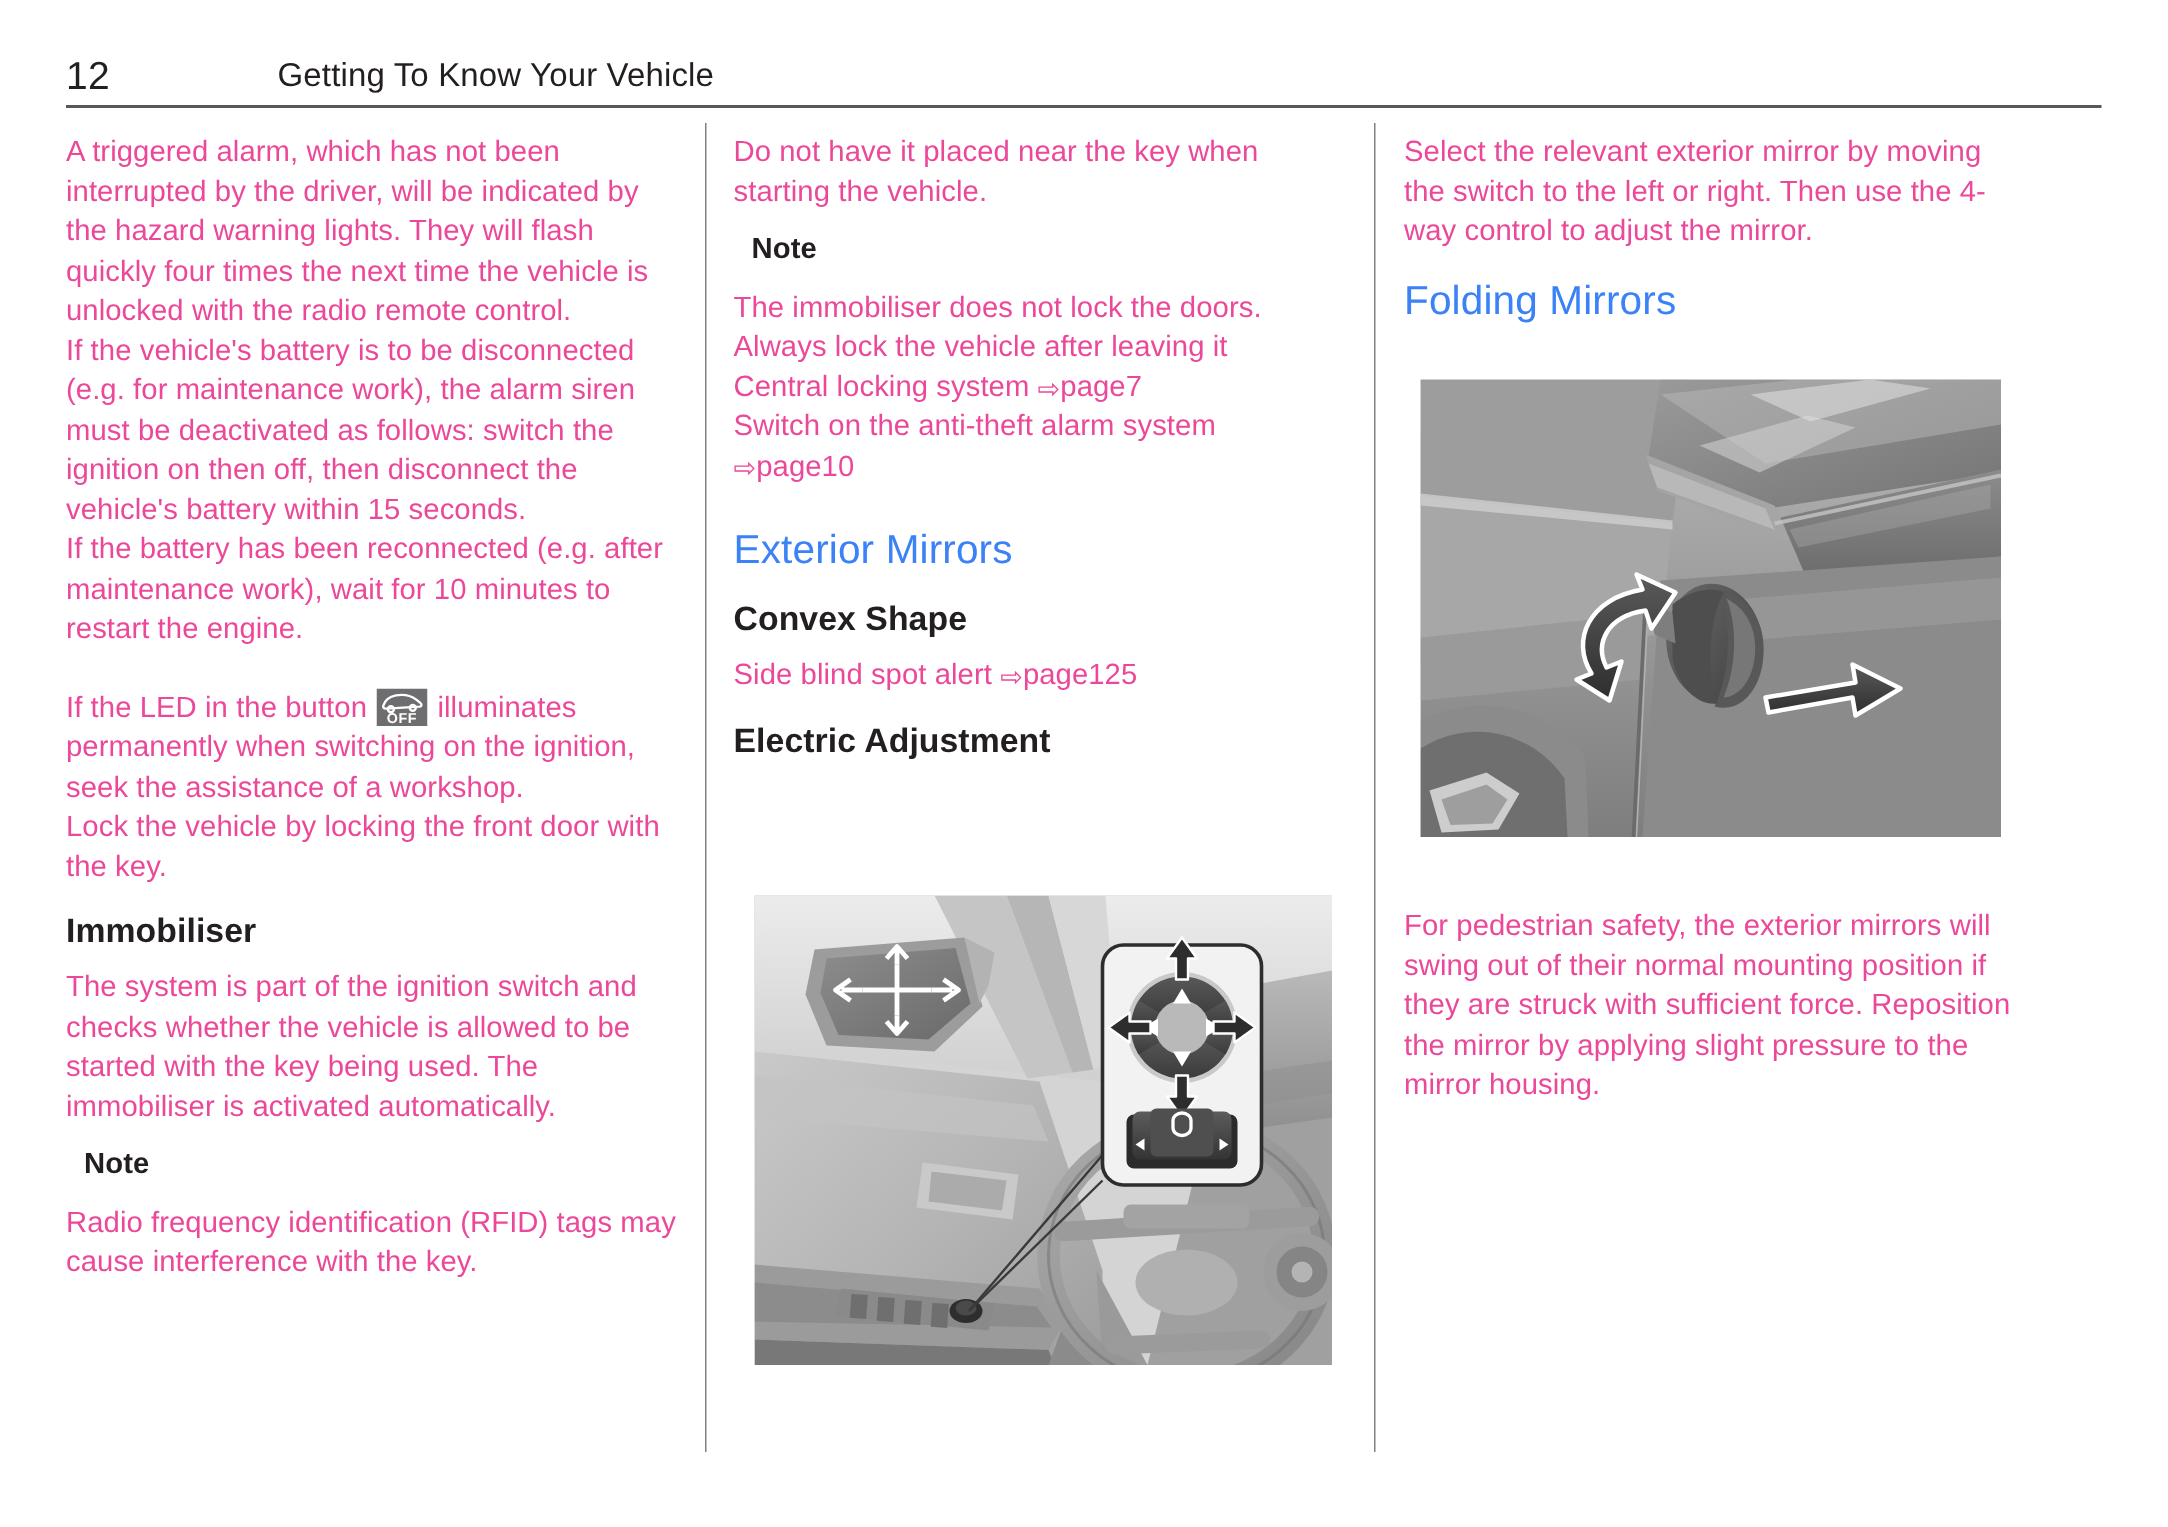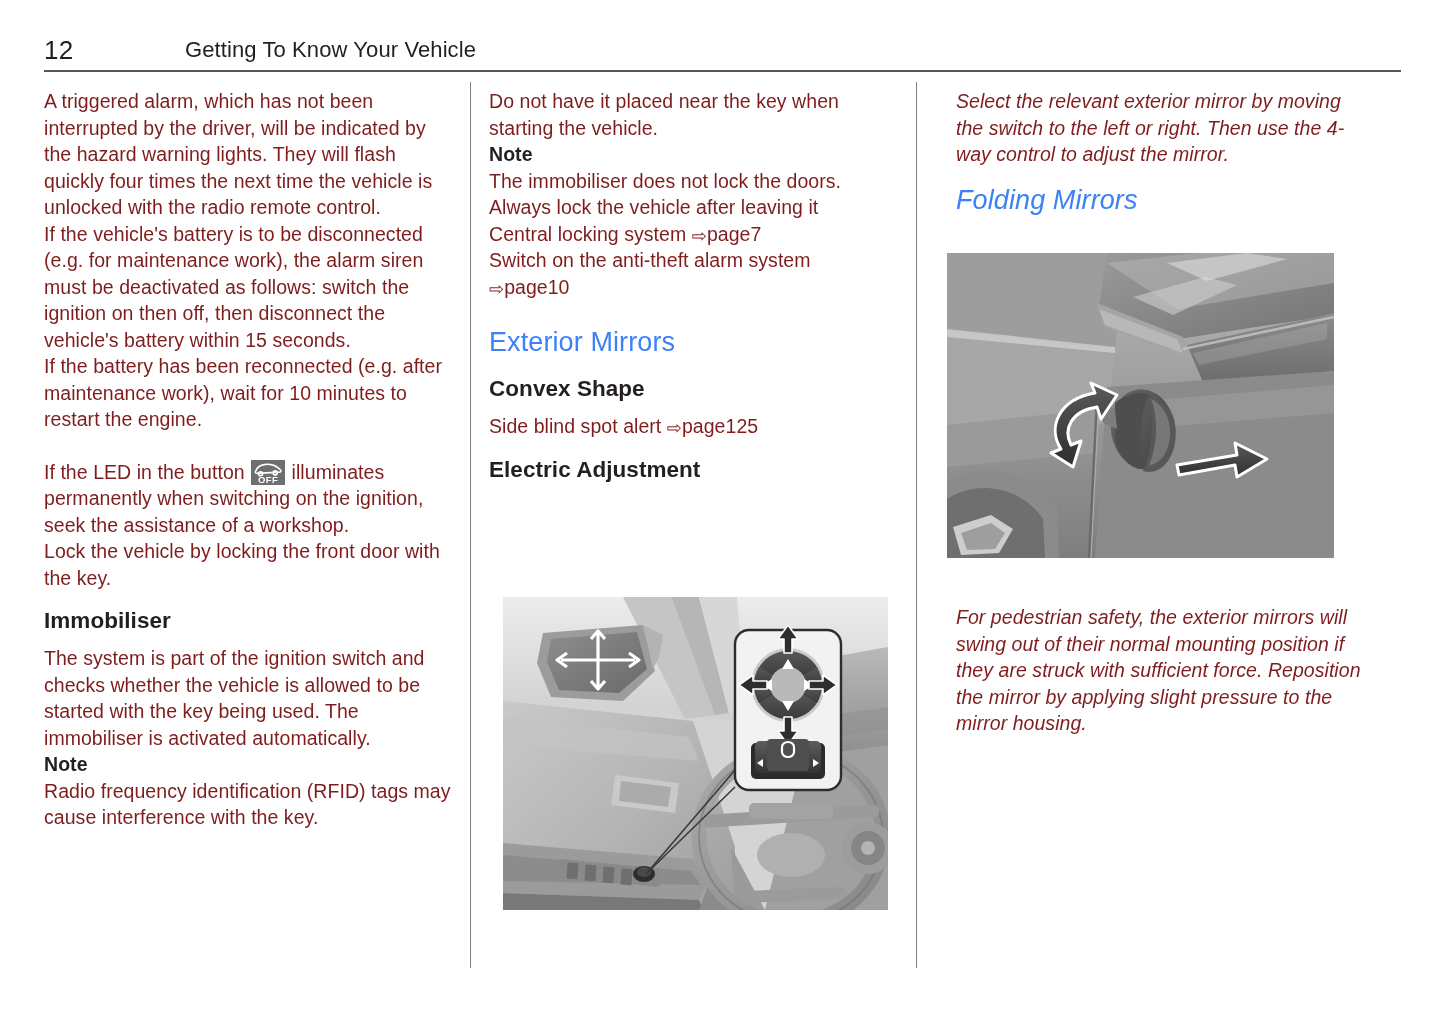--- a/index.html
+++ b/index.html
@@ -59,59 +59,59 @@
   }
 
   
   .col {
     position: absolute;
     top: 88px;
     width: 412px;
   }
   .col-1 { left: 44px; }
   .col-2 { left: 489px; }
-  .col-3 { left: 956px; font-style: italic; }
+  .col-3 { left: 936px; }
 
   .divider {
     position: absolute;
     top: 82px;
     width: 1px;
     height: 886px;
     background: #808184;
   }
   .divider-1 { left: 470px; }
   .divider-2 { left: 916px; }
 
   
   p.body {
     margin: 0;
     font-size: 19.5px;
     line-height: 26.5px;
     letter-spacing: 0.05px;
-    color: #7f1d1d;
+    color: #ec4899;
     white-space: pre-line;
   }
   h1.sec {
     margin: 0;
     font-size: 27px;
     line-height: 33px;
     font-weight: normal;
     letter-spacing: 0.1px;
     color: #3b82f6;
   }
   h2.sub {
     margin: 0;
     font-size: 22.5px;
     line-height: 28px;
     font-weight: bold;
     letter-spacing: 0.05px;
     color: #231f20;
   }
   h3.minor {
-    margin: 0;
+    margin: 12px;
     font-size: 19.5px;
     line-height: 26.5px;
     font-weight: bold;
     letter-spacing: 0.05px;
     color: #231f20;
   }
   .sp-sec   { height: 26px; }
   .sp-sub   { height: 16px; }
   .sp-after-head { height: 10px; }
 

